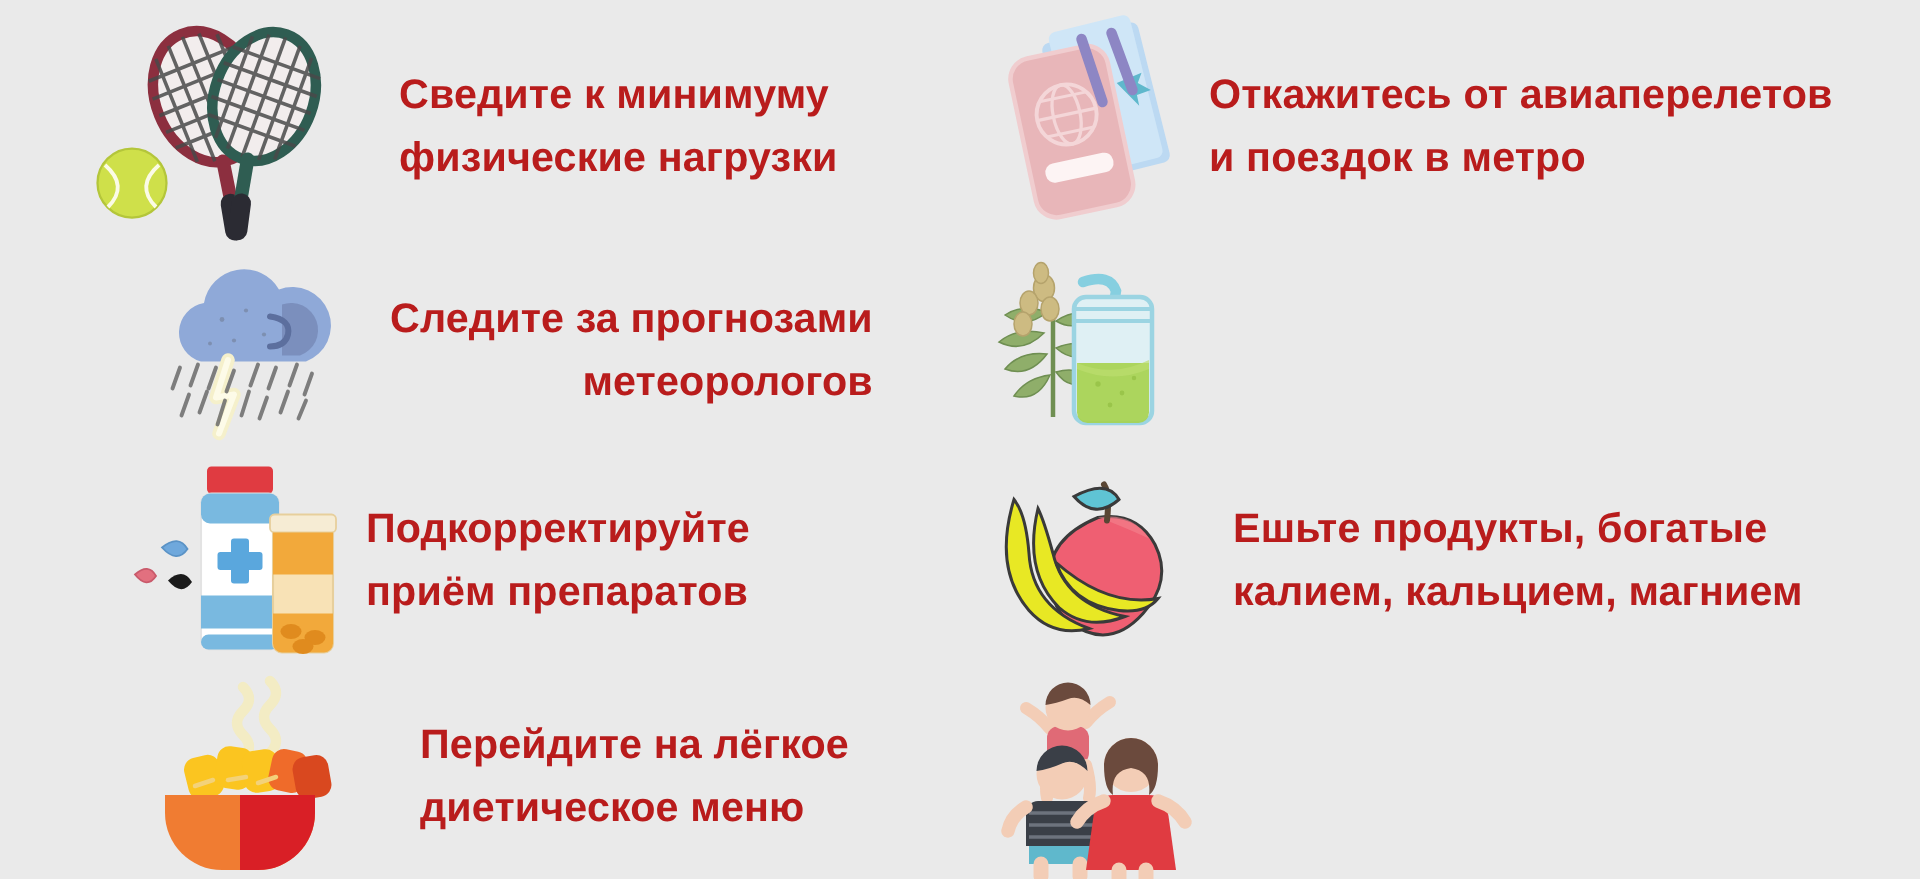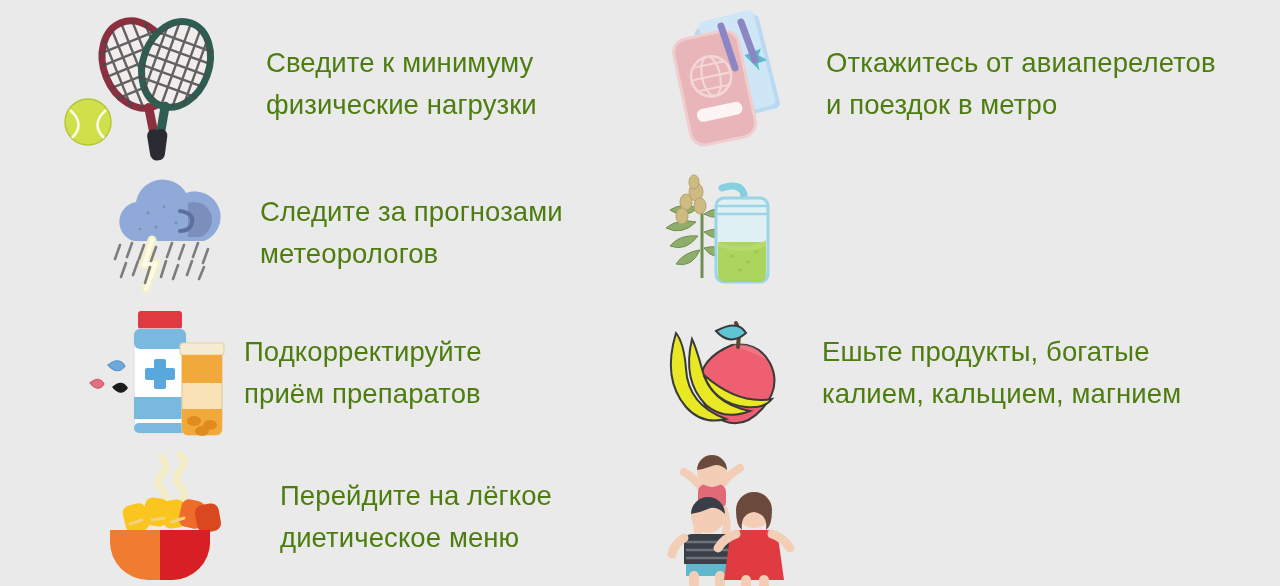--- a/index.html
+++ b/index.html
@@ -28,33 +28,33 @@
     align-items: center;
     gap: 14px;
   }
   .tip .icon-wrap {
     flex: 0 0 auto;
     display: flex;
     align-items: center;
     justify-content: center;
   }
   .tip .tip-text {
-    color: #4d7c0f;
+    color: #b91c1c;
     font-size: 27.5px;
     line-height: 42px;
     letter-spacing: 0.1px;
     white-space: pre-line;
-    font-weight: 400;
+    font-weight: 700;
   }
   
   .c-r1l { padding-left: 66px; }
   .c-r1l .tip-text { margin-left: 10px; }
   .c-r1r { padding-left: 22px; }
-  .c-r1r .tip-text { margin-left: 20px; }
-  .c-r2l { padding-left: 104px; }
+  .c-r1r .tip-text { }
+  .c-r2l { padding-left: 104px; text-align: right; }
   .c-r2l .tip-text { margin-left: 16px; }
   .c-r2r { padding-left: 12px; }
   .c-r2r .tip-text { margin-left: 24px; }
   .c-r3l { padding-left: 82px; }
   .c-r3l .tip-text { margin-left: 12px; }
   .c-r3r { padding-left: 18px; }
   .c-r3r .tip-text { margin-left: 22px; }
   .c-r4l { padding-left: 90px; gap: 36px; }
   .c-r4l .tip-text { margin-left: 14px; }
   .c-r4r { padding-left: 22px; }

